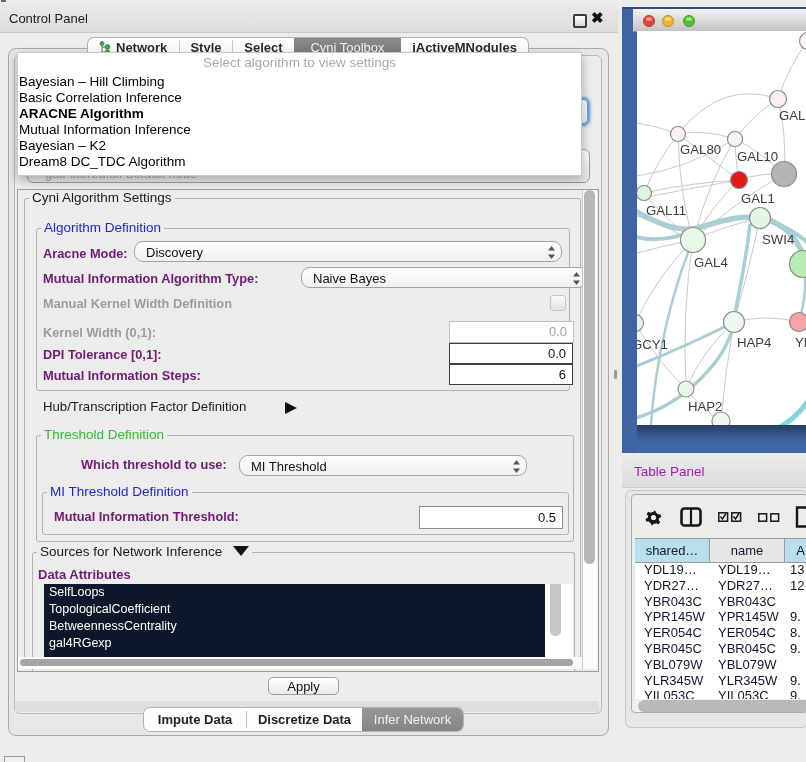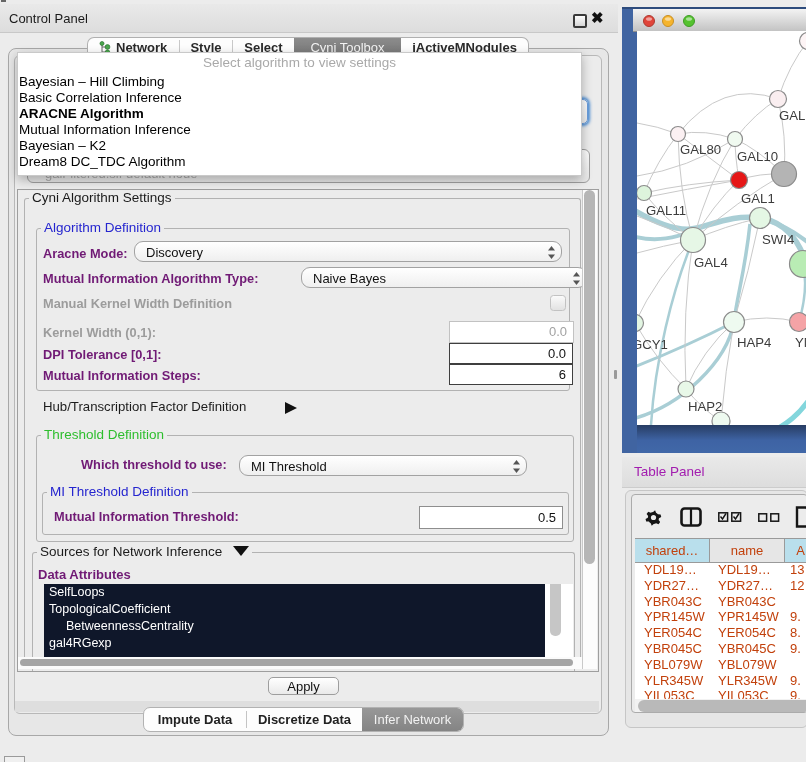--- a/index.html
+++ b/index.html
@@ -86,21 +86,21 @@
   <div class="fset" style="left:14px;top:362px;width:541px;height:120px;border-bottom:none;"></div>
   <div class="ftitle" style="left:19px;top:354px;color:#1a1a1a;">Sources for Network Inference <svg width="16" height="10" viewBox="0 0 16 10" style="margin-left:7px;">
         <path d="M0 0 L16 0 L8 10 Z" fill="#111"></path>
       </svg></div>
   <div class="lbl" style="left:20px;top:377px;font-size:13px;">Data Attributes</div>
 
   <div class="abs" style="left:26px;top:394px;width:529px;height:74px;background:#fff;overflow:hidden;">
     <div class="abs" style="left:0;top:0;width:501px;height:80px;background:#0f172a;color:#fff;font-size:12.5px;">
       <div style="height:17px;line-height:17px;padding-left:5px;">SelfLoops</div>
       <div style="height:17px;line-height:17px;padding-left:5px;">TopologicalCoefficient</div>
-      <div style="height:17px;line-height:17px;padding-left:22px;">BetweennessCentrality</div>
+      <div style="height:17px;line-height:17px;padding-left:5px;">BetweennessCentrality</div>
       <div style="height:17px;line-height:17px;padding-left:5px;">gal4RGexp</div>
     </div>
     <div class="abs" style="left:506px;top:-5px;width:11px;height:57px;background:#c6c6c6;border-radius:5px;"></div>
   </div>
 </div>
 
 <div class="abs" style="left:582px;top:190px;width:14px;height:479px;background:#fcfcfc;border-left:1px solid #c9c9c9;"></div>
 <div class="abs" style="left:584px;top:190px;width:11px;height:374px;background:#b6b6b6;border-radius:5.5px;"></div>
 
 <div class="abs" style="left:18px;top:657px;width:564px;height:12px;background:#fbfbfb;"></div>
@@ -256,21 +256,21 @@
     <path d="M15.5 4.5 L17.5 7 L21 1.5" stroke="#161616" stroke-width="1.4" fill="none"></path>
   </svg>
   <svg class="abs" style="left:126px;top:18px;" width="22" height="9" viewBox="0 0 22 9">
     <rect x="0.8" y="0.8" width="7.8" height="7.4" fill="none" stroke="#161616" stroke-width="1.5"></rect>
     <rect x="12.8" y="0.8" width="7.8" height="7.4" fill="none" stroke="#161616" stroke-width="1.5"></rect>
   </svg>
   <svg class="abs" style="left:163px;top:11px;" width="18" height="22" viewBox="0 0 18 22">
     <path d="M2 1.5 L11 1.5 L16 6.5 L16 20.5 L2 20.5 Z" fill="none" stroke="#161616" stroke-width="2.4"></path>
   </svg>
 
-  <div class="abs" style="left:3px;top:43px;width:172px;height:161px;background:#fff;overflow:hidden;font-size:13px;color:#c2410c;">
+  <div class="abs" style="left:3px;top:43px;width:172px;height:161px;background:#fff;overflow:hidden;font-size:13px;color:#0f172a;">
     <div class="abs" style="left:0;top:0;width:74px;height:23px;background:#b9dfec;border:1px solid #9a9a9a;border-left:none;text-align:center;line-height:23px;overflow:hidden;">shared…</div>
     <div class="abs" style="left:75px;top:0;width:74px;height:23px;background:#e6e6e6;border:1px solid #9a9a9a;border-left:none;text-align:center;line-height:23px;">name</div>
     <div class="abs" style="left:150px;top:0;width:40px;height:23px;background:#b9dfec;border:1px solid #9a9a9a;border-left:none;text-align:center;line-height:23px;">AB</div>
     <div class="abs" style="left:0;top:24px;width:190px;">
       <div style="height:15.8px;line-height:15.8px;">
           <span style="position:absolute;left:9px;">YDL19…</span>
           <span style="position:absolute;left:83px;">YDL19…</span>
           <span style="position:absolute;left:155px;">13…</span>
         </div>
       <div style="height:15.8px;line-height:15.8px;position:relative;">

